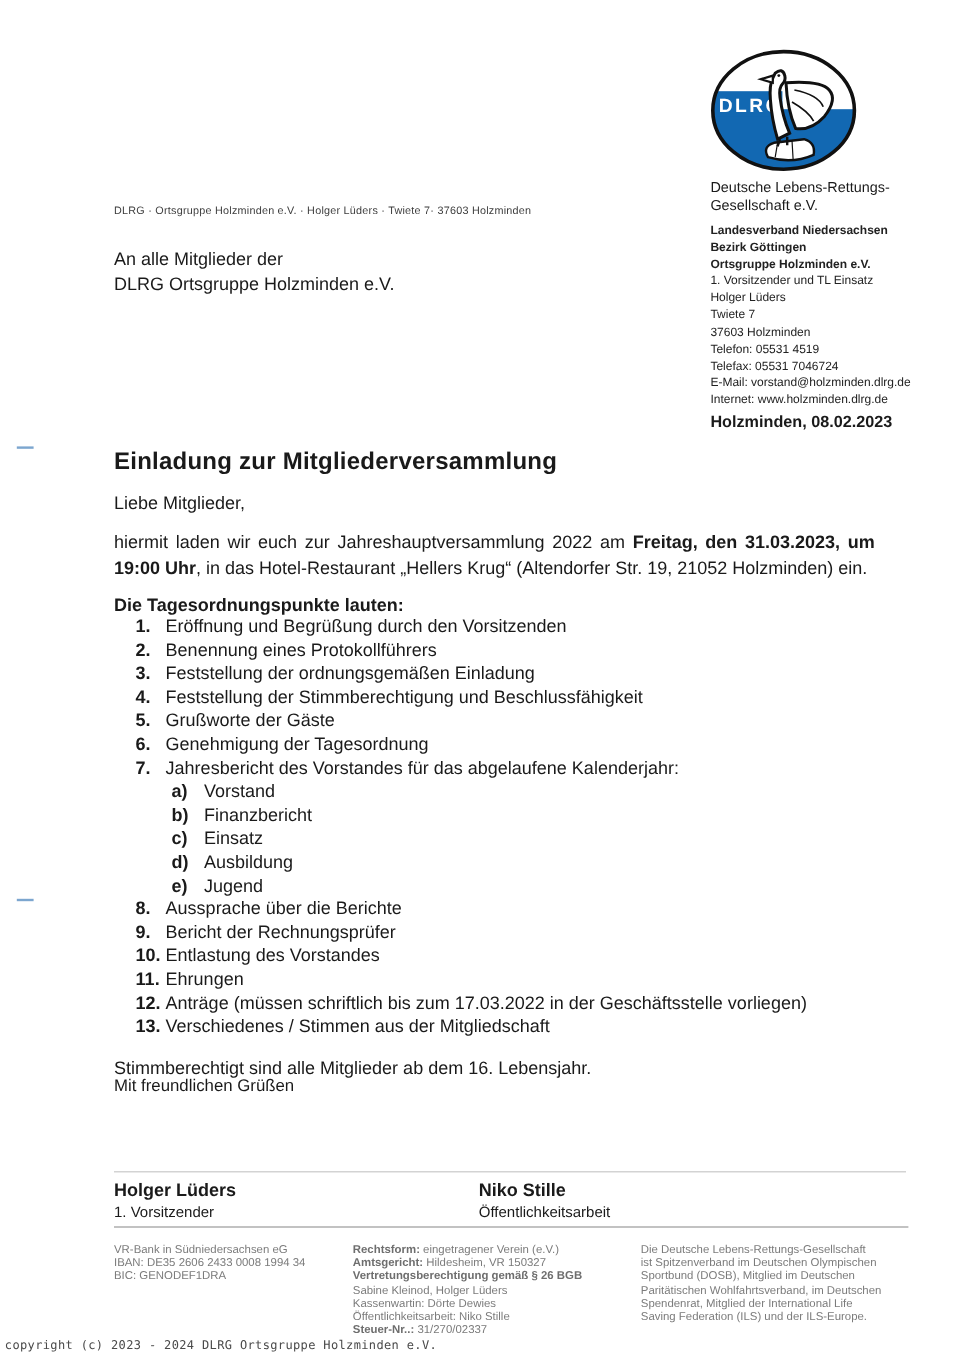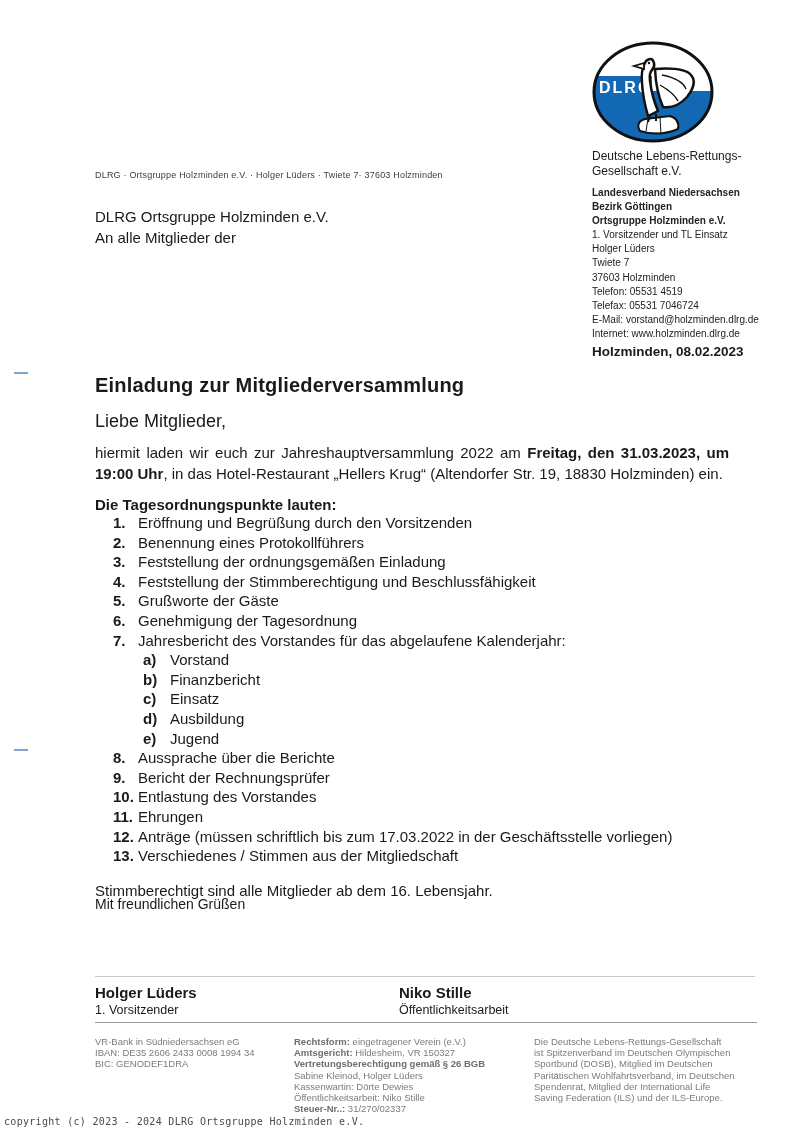--- a/index.html
+++ b/index.html
@@ -13,21 +13,21 @@
   .logo{left:588px;top:38px;width:130px;height:110px;}
   .orgname{left:592px;top:149px;font-size:12px;font-weight:normal;line-height:14.5px;}
   .contact{left:592px;top:186px;font-size:10px;line-height:14.1px;color:#222;}
   .contact .b{font-weight:bold;}
   .dateline{left:592px;top:344px;font-size:13.5px;font-weight:bold;}
 
   .foldmark{left:14px;width:14px;height:2px;background:#7ca6cf;}
   .fold1{top:372px;} .fold2{top:749px;}
 
   .title{left:95px;top:374px;font-size:20px;font-weight:bold;letter-spacing:.2px;}
-  .salutation{left:95px;top:411px;font-size:18px;}
+  .salutation{left:95px;top:411px;font-size:15px;}
   .intro{left:95px;top:443px;width:634px;font-size:15px;line-height:20.5px;text-align:justify;}
   .intro .bold{font-weight:bold;}
 
   .agenda{left:95px;top:496px;width:648px;font-size:15px;}
   .agenda-heading{font-weight:bold;line-height:17px;}
   .row{display:flex;line-height:19.6px;padding-left:18px;}
   .row .num{flex:none;width:25px;font-weight:bold;}
   .row.sub{padding-left:48px;}
   .row.sub .num{width:27px;}
 
@@ -49,22 +49,22 @@
              font-size:10px;color:#4a4a4a;letter-spacing:.3px;}
 </style>
 </head>
 <body>
 
 <div class="page">
 
   <div class="abs sender-line">DLRG · Ortsgruppe Holzminden e.V. · Holger Lüders · Twiete 7· 37603 Holzminden</div>
 
   <div class="abs recipient">
+    <div>An alle Mitglieder der</div>
     <div>DLRG Ortsgruppe Holzminden e.V.</div>
-    <div>An alle Mitglieder der</div>
   </div>
 
   <div class="abs logo">
     <svg width="130" height="110" viewBox="0 0 130 108">
       <defs>
           <clipPath id="oval">
             <ellipse cx="65" cy="53" rx="59" ry="49"></ellipse>
           </clipPath>
         </defs>
       <ellipse cx="65" cy="53" rx="59" ry="49" fill="#ffffff"></ellipse>
@@ -107,21 +107,21 @@
   </div>
 
   <div class="abs dateline">Holzminden, 08.02.2023</div>
 
   <div class="abs foldmark fold1"></div>
   <div class="abs foldmark fold2"></div>
 
   <div class="abs title">Einladung zur Mitgliederversammlung</div>
   <div class="abs salutation">Liebe Mitglieder,</div>
 
-  <div class="abs intro"><span>hiermit laden wir euch zur Jahreshauptversammlung 2022 am </span><span class="bold">Freitag, den 31.03.2023, um 19:00 Uhr</span><span>, in das Hotel-Restaurant „Hellers Krug“ (Altendorfer Str. 19, 18830 Holzminden) ein.</span></div>
+  <div class="abs intro"><span>hiermit laden wir euch zur Jahreshauptversammlung 2022 am </span><span class="bold">Freitag, den 31.03.2023, um 19:00 Uhr</span><span>, in das Hotel-Restaurant „Hellers Krug“ (Altendorfer Str. 19, 21052 Holzminden) ein.</span></div>
 
   <div class="abs agenda">
     <div class="agenda-heading">Die Tagesordnungspunkte lauten:</div>
     <div class="row">
         <span class="num">1.</span>
         <span>Eröffnung und Begrüßung durch den Vorsitzenden</span>
       </div>
     <div class="row">
         <span class="num">2.</span>
         <span>Benennung eines Protokollführers</span>

